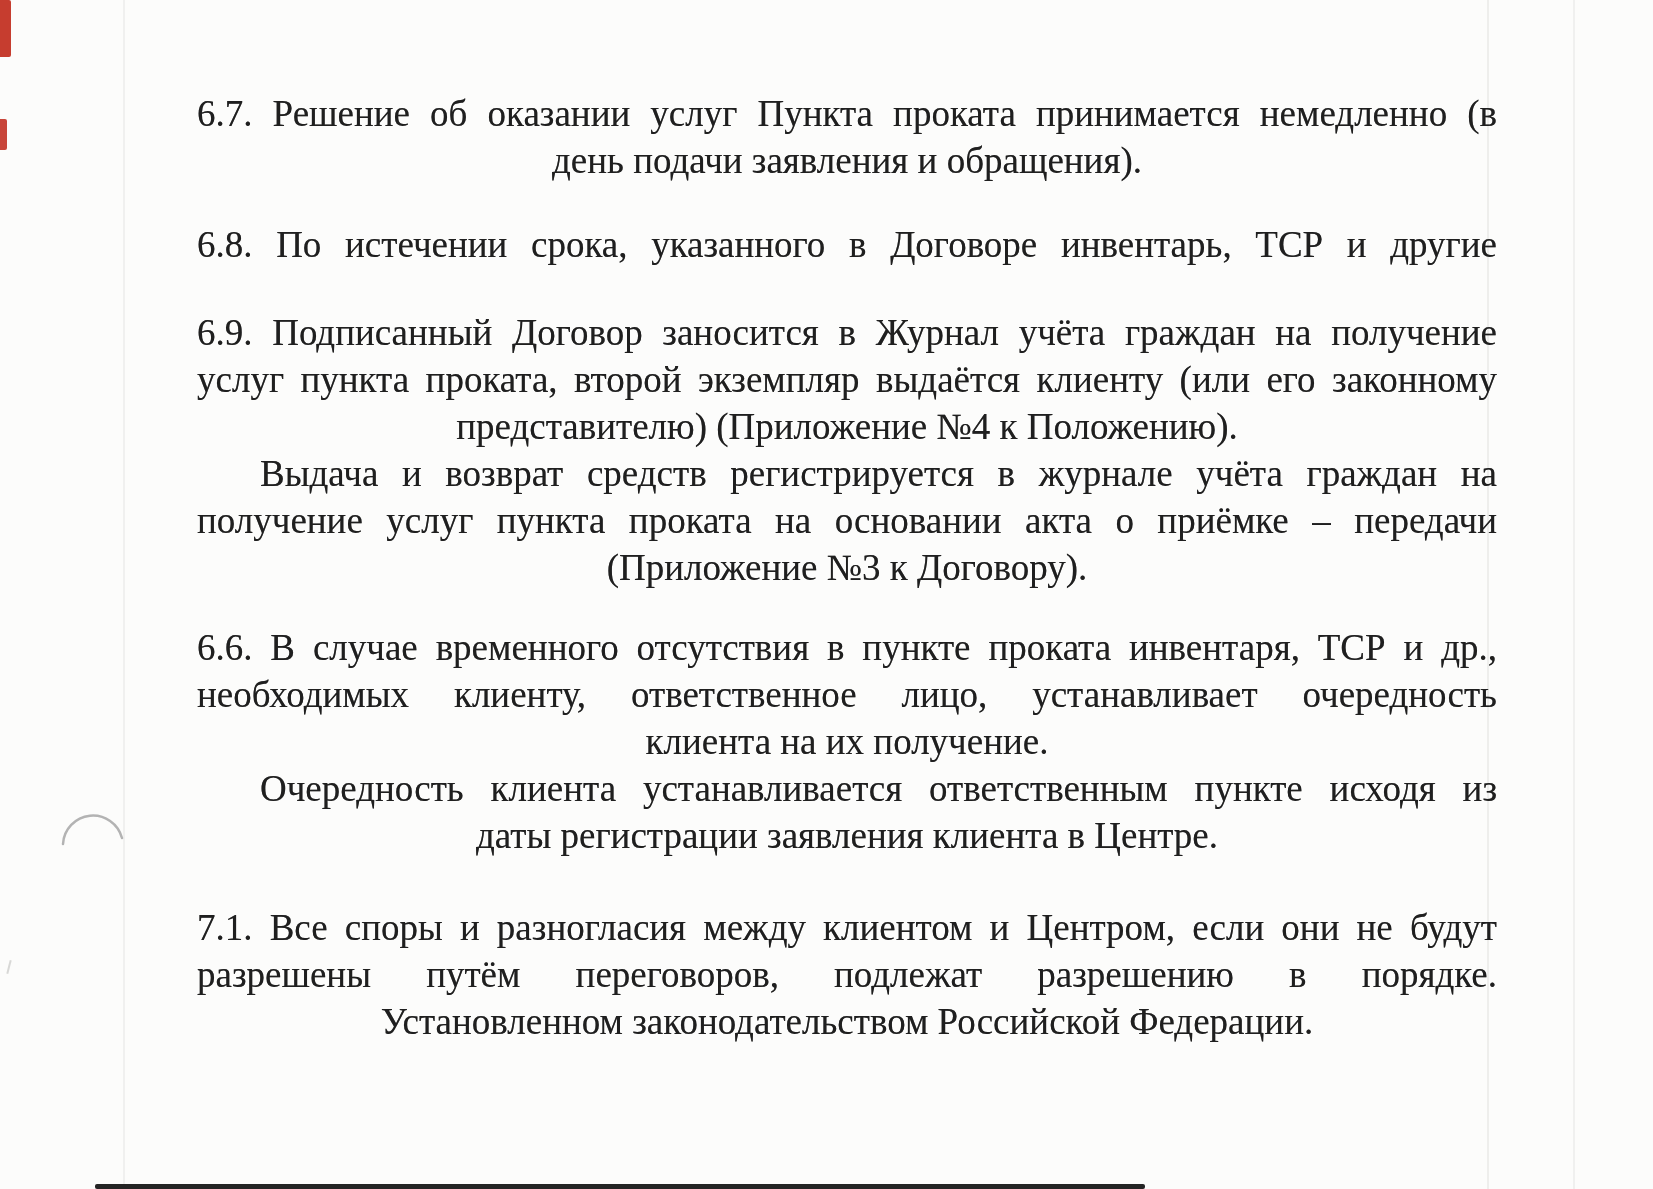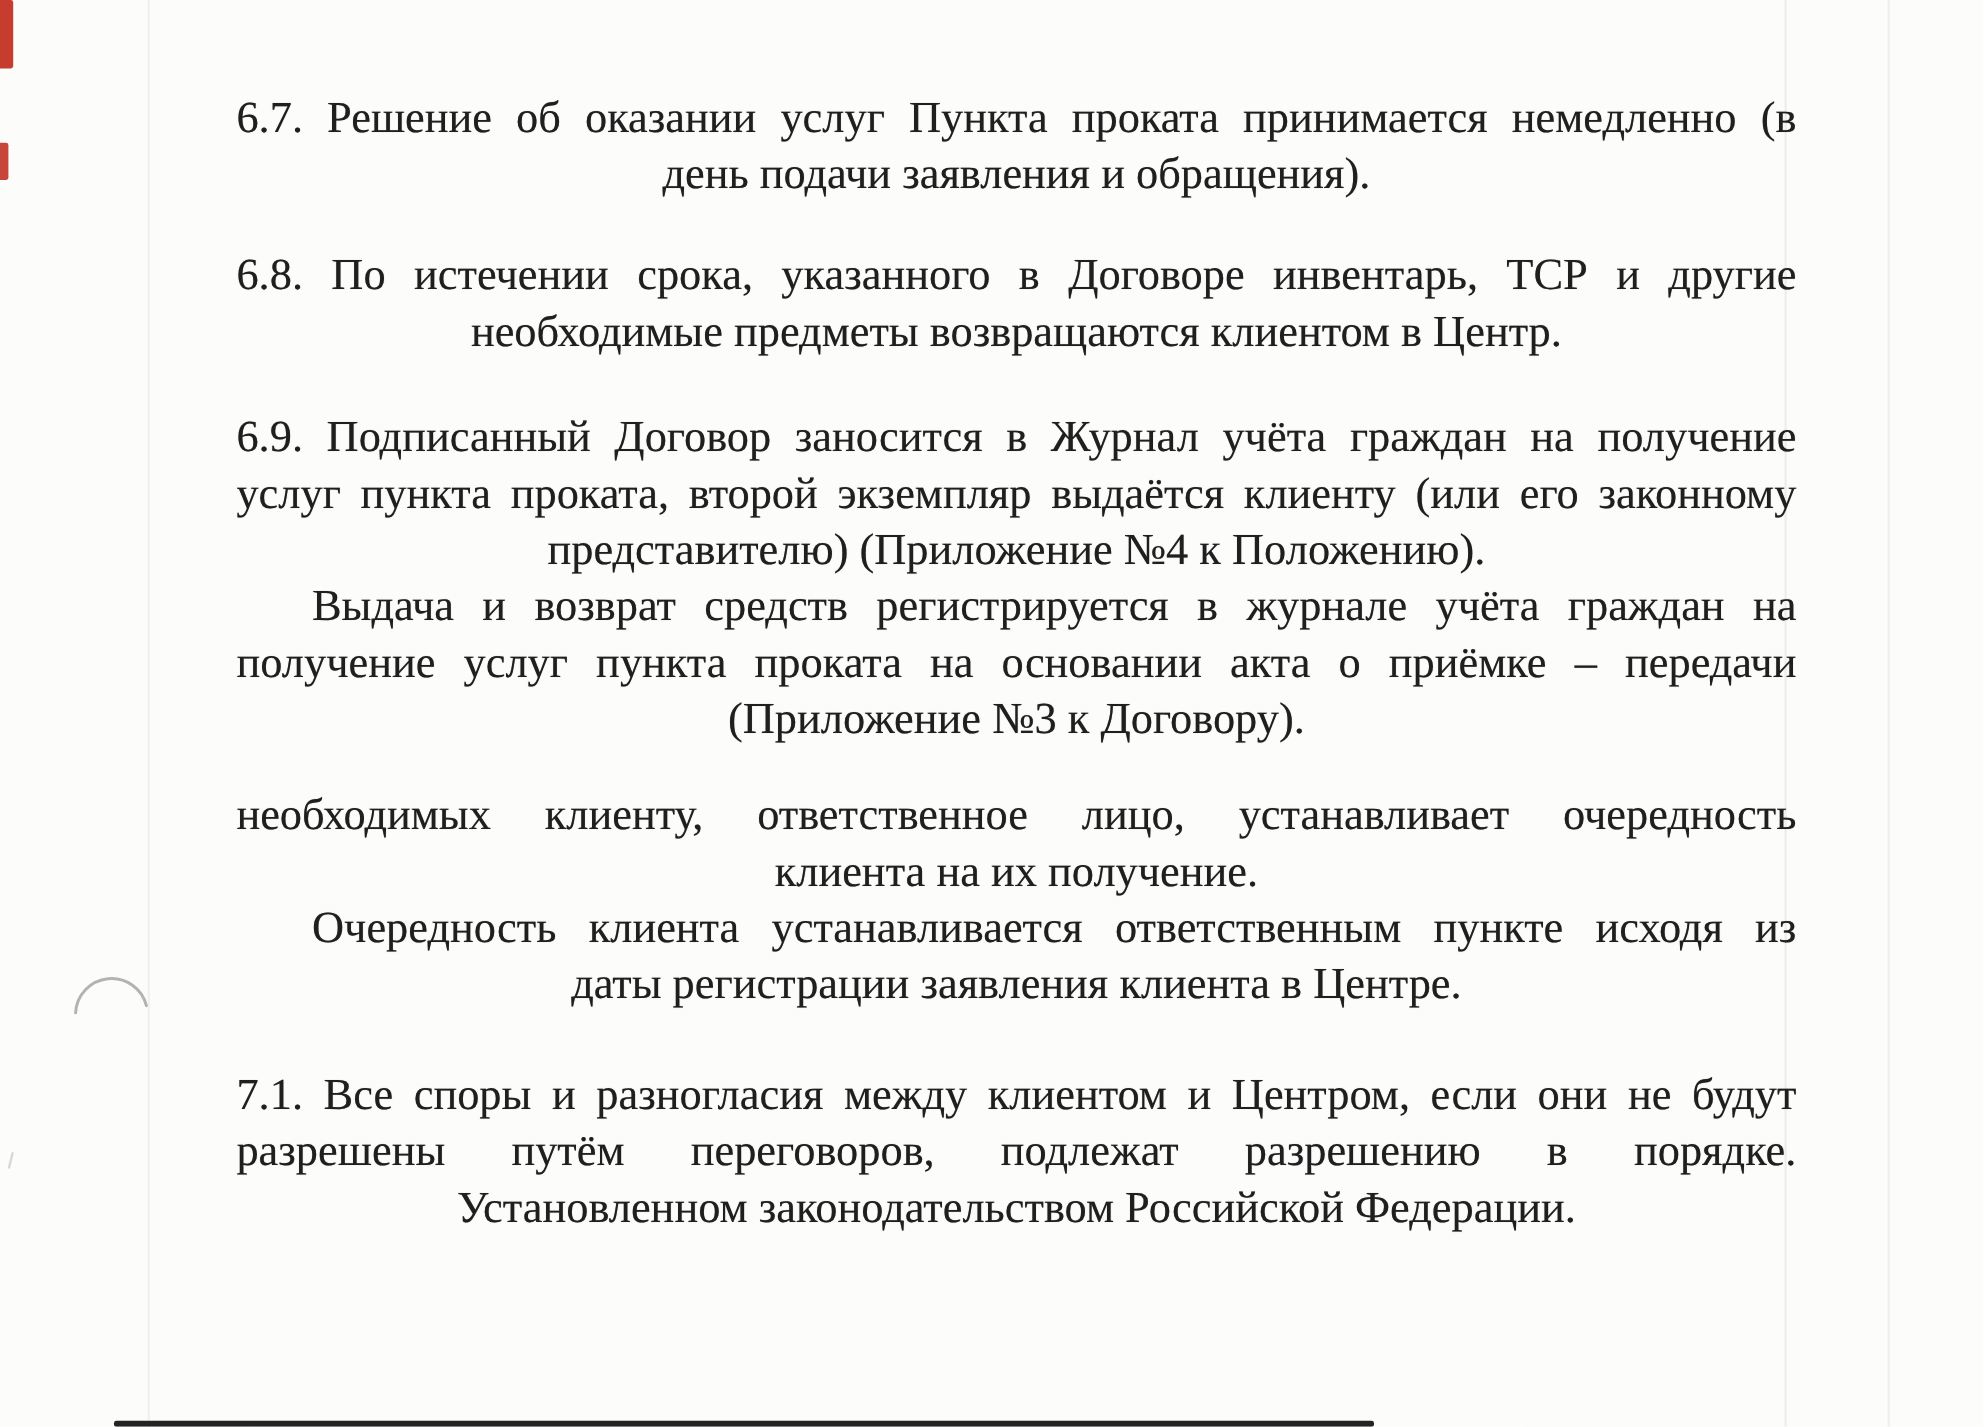--- a/index.html
+++ b/index.html
@@ -58,21 +58,21 @@
   .bottom-line {
     position: absolute;
     left: 95px; bottom: 0;
     width: 1050px; height: 5px;
     background: #242424;
     border-radius: 2px;
   }
   
   .text-block {
     position: absolute;
-    left: 197px; top: 1px;
+    left: 197px; top: 16px;
     width: 1300px;
     font-size: 37px;
     text-shadow: 0 0 0.6px rgba(20,20,20,0.55);
   }
   .para { margin: 0; }
   .ln {
     height: 47px;
     line-height: 47px;
     white-space: nowrap;
     text-align: center;
@@ -117,36 +117,36 @@
 
   <div class="text-block" data-name="document-text-block">
 
     <div class="para" data-name="para-6-7">
       <div class="ln j" data-name="text-line">6.7. Решение об оказании услуг Пункта проката принимается немедленно (в</div>
       <div class="ln" data-name="text-line">день подачи заявления и обращения).</div>
     </div>
 
     <div class="para" data-name="para-6-8">
       <div class="ln j" data-name="text-line">6.8. По истечении срока, указанного в Договоре инвентарь, ТСР и другие</div>
-      <div class="ln" data-name="text-line">необходимые предметы возвращаются клиентом в Центр.</div>
     </div>
 
     <div class="para" data-name="para-6-9">
       <div class="ln j" data-name="text-line">6.9. Подписанный Договор заносится в Журнал учёта граждан на получение</div>
       <div class="ln j" data-name="text-line">услуг пункта проката, второй экземпляр выдаётся клиенту (или его законному</div>
       <div class="ln" data-name="text-line">представителю) (Приложение №4 к Положению).</div>
     </div>
 
     <div class="para" data-name="para-6-9-cont">
       <div class="ln j ind" data-name="text-line">Выдача и возврат средств регистрируется в журнале учёта граждан на</div>
       <div class="ln j" data-name="text-line">получение услуг пункта проката на основании акта о приёмке – передачи</div>
       <div class="ln" data-name="text-line">(Приложение №3 к Договору).</div>
     </div>
 
     <div class="para" data-name="para-6-6">
+      <div class="ln j" data-name="text-line">6.6. В случае временного отсутствия в пункте проката инвентаря, ТСР и др.,</div>
       <div class="ln j" data-name="text-line">необходимых клиенту, ответственное лицо, устанавливает очередность</div>
       <div class="ln" data-name="text-line">клиента на их получение.</div>
     </div>
 
     <div class="para" data-name="para-6-6-cont">
       <div class="ln j ind" data-name="text-line">Очередность клиента устанавливается ответственным пункте исходя из</div>
       <div class="ln" data-name="text-line">даты регистрации заявления клиента в Центре.</div>
     </div>
 
 

